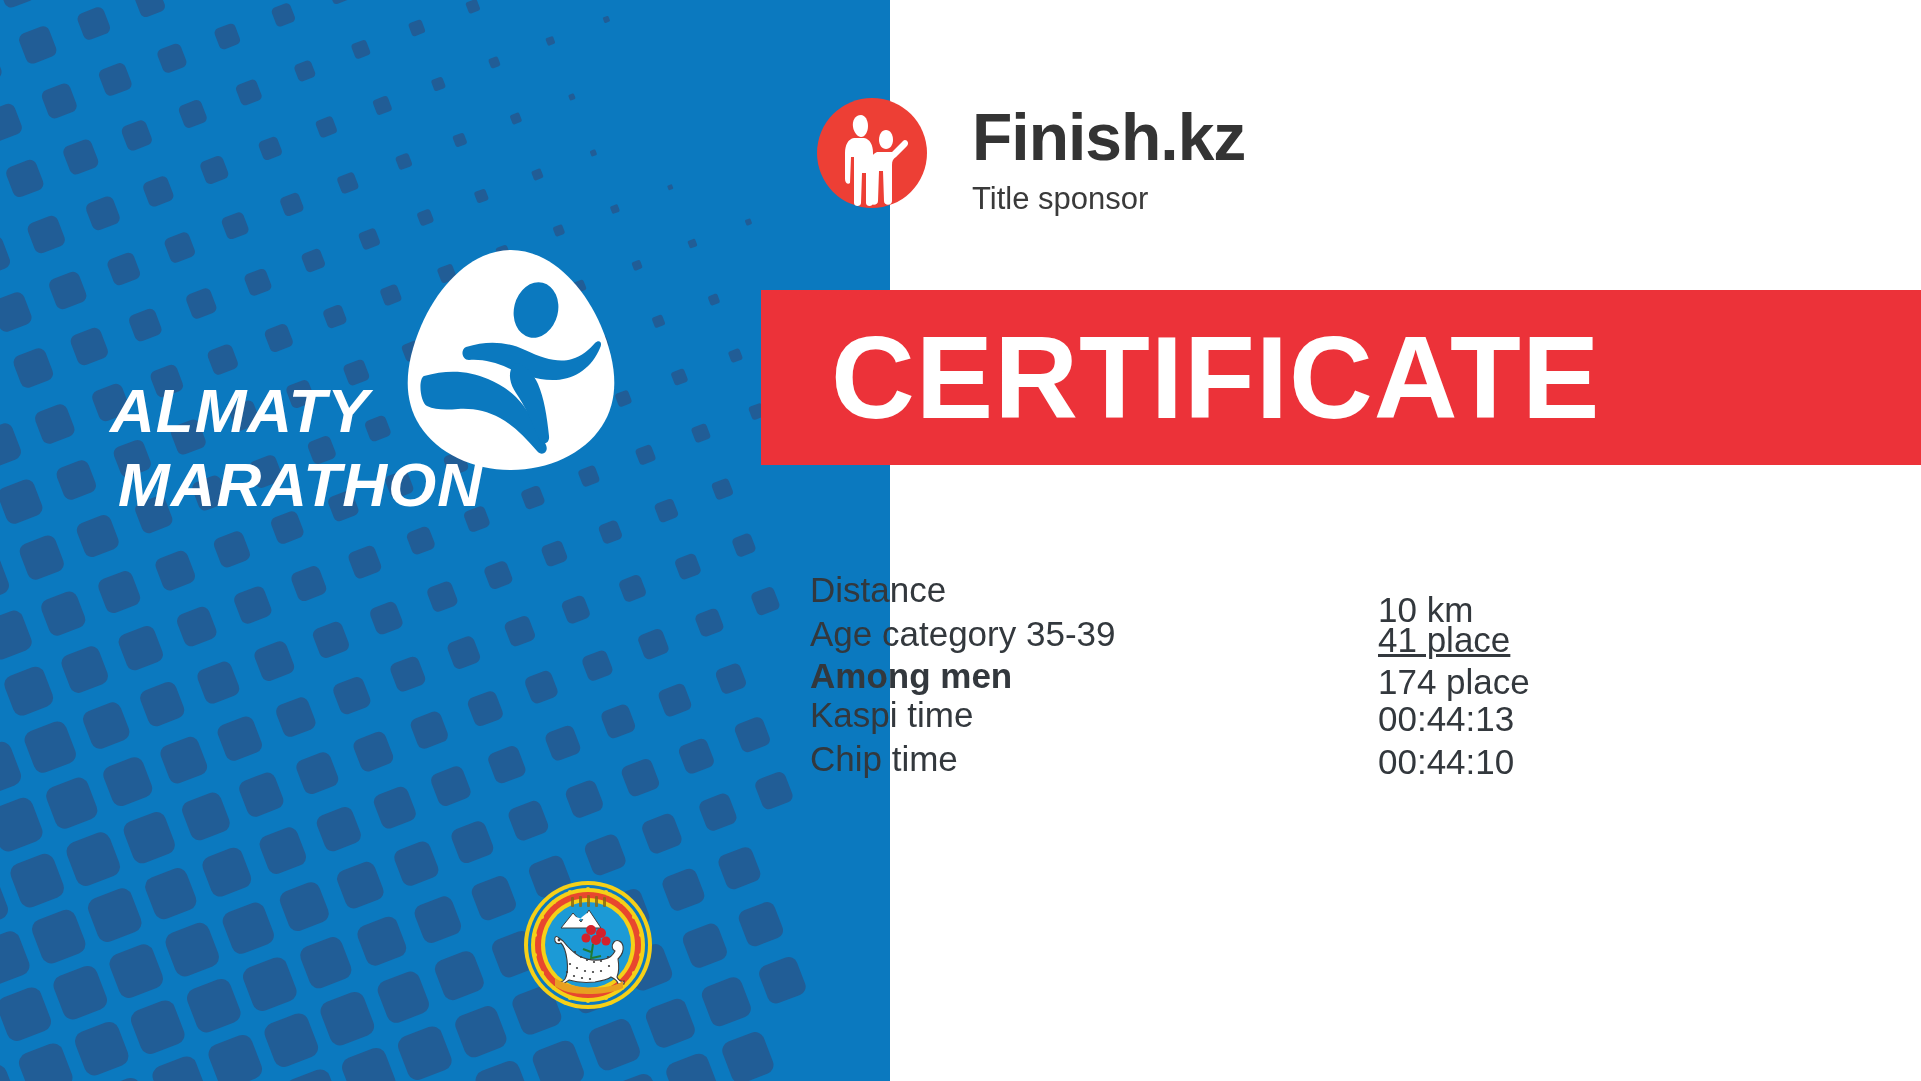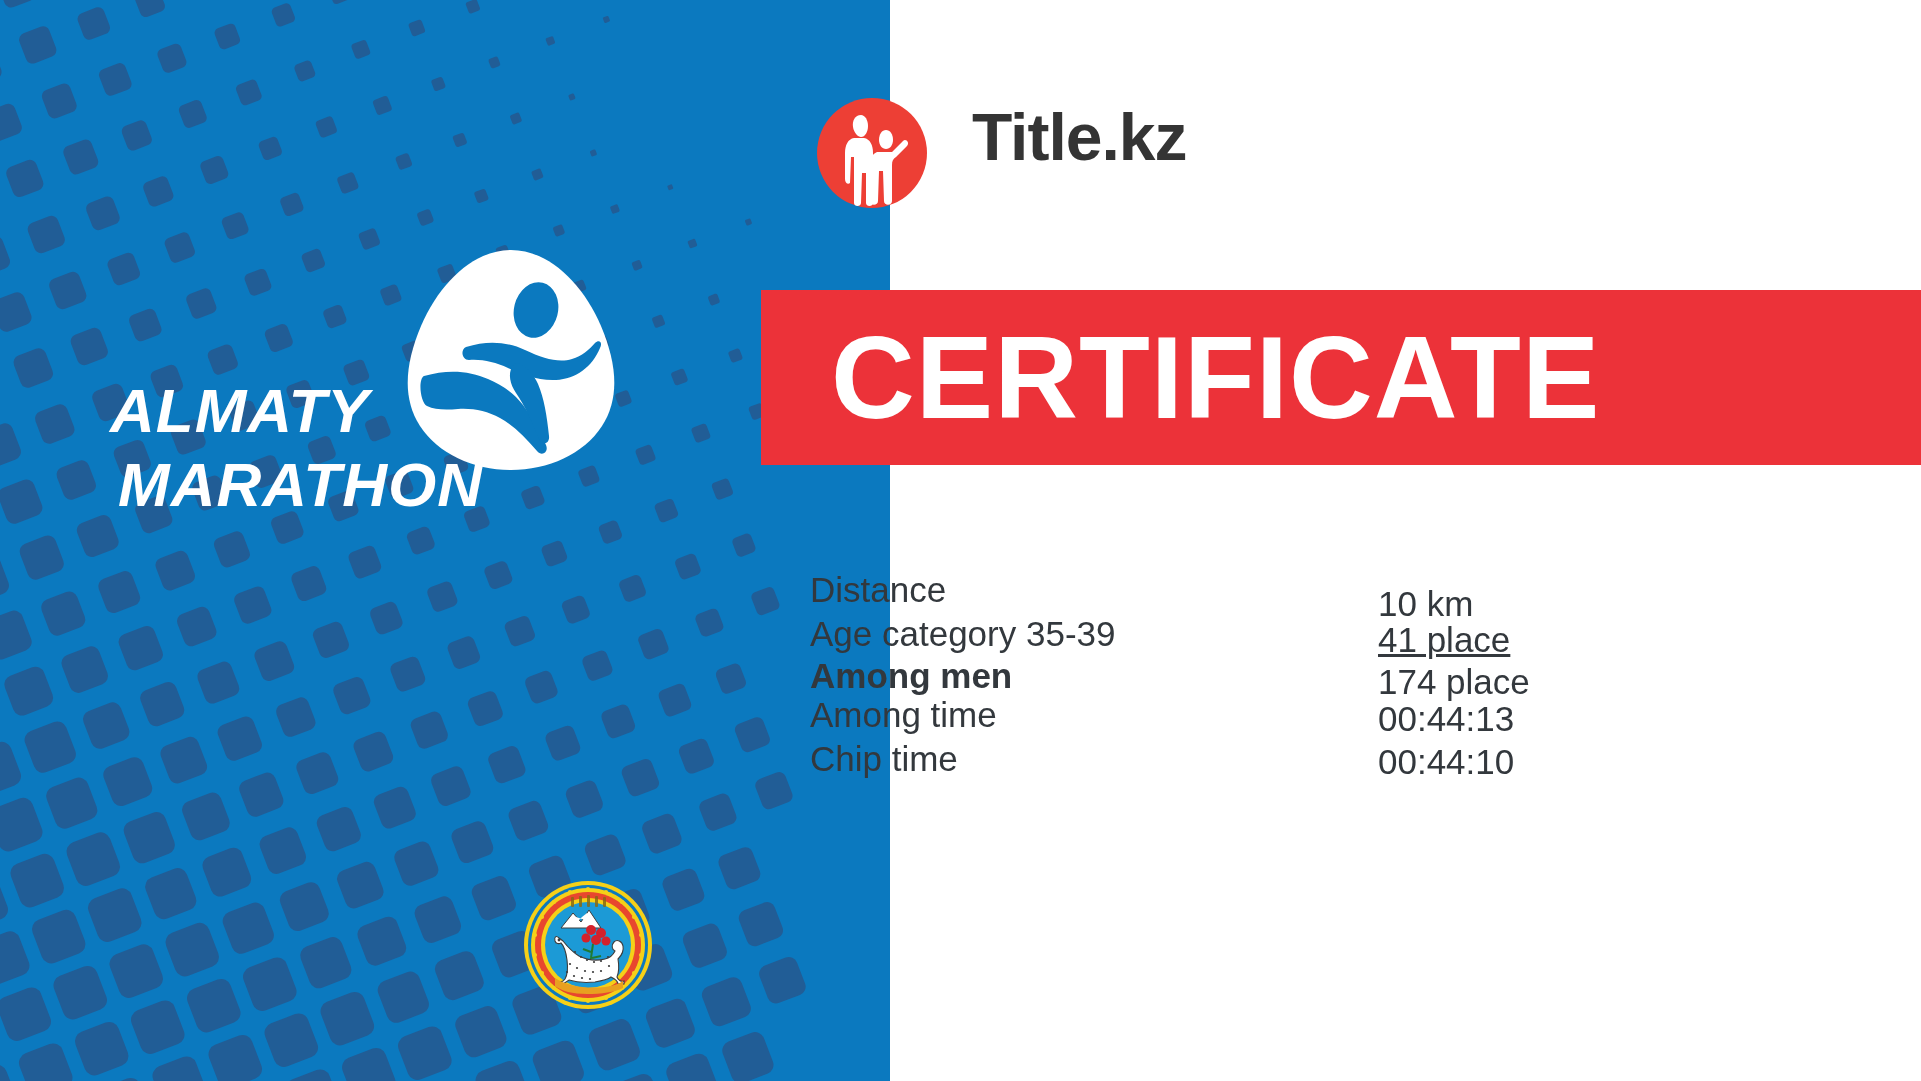--- a/index.html
+++ b/index.html
@@ -457,44 +457,45 @@
                                  C76 54 79 50 79 45 C79 39 76 35 72 35 Z"></path>
         <path fill="#ffffff" d="M63 57 C58 59 56 64 56 70 L56 106 C56 111 64 111 64 106
                                  L65 76 L69 76 L70 106 C70 111 78 111 78 106 L78 70
                                  C78 66 79 64 82 62 L93 51 C96 48 92 43 89 46
                                  L78 57 Z"></path>
         <path fill="#ffffff" d="M55 56 C50 55 46 57 44 60 C42 64 47 68 50 65
                                  C52 63 55 63 57 64 Z"></path>
       </svg>
     </div>
     <div class="sponsor-text">
-      <div class="kaspi-name">Title.kz</div>
+      <div class="kaspi-name">Finish.kz</div>
+      <div class="sponsor-label">Title sponsor</div>
     </div>
   </div>
 
   <div class="cert-banner">
     <div class="cert-title">CERTIFICATE</div>
   </div>
 
 
   <div class="details" id="details">
       <div class="detail-row">
         <div class="detail-label" style="top: 0px;">Distance</div>
-        <div class="detail-value" style="top: 14px;">10 km</div>
+        <div class="detail-value" style="top: 20px;">10 km</div>
       </div>
       <div class="detail-row">
         <div class="detail-label" style="top: 44px;">Age category 35-39</div>
         <div class="detail-value" style="top: 50px; text-decoration: underline;">41 place</div>
       </div>
       <div class="detail-row">
         <div class="detail-label" style="top: 86px; font-weight: bold;">Among men</div>
         <div class="detail-value" style="top: 92px;">174 place</div>
       </div>
       <div class="detail-row">
-        <div class="detail-label" style="top: 125px;">Among time</div>
+        <div class="detail-label" style="top: 125px;">Kaspi time</div>
         <div class="detail-value" style="top: 129px;">00:44:13</div>
       </div>
       <div class="detail-row">
         <div class="detail-label" style="top: 169px;">Chip time</div>
         <div class="detail-value" style="top: 172px;">00:44:10</div>
       </div>
     </div>
 
 </div>
 

